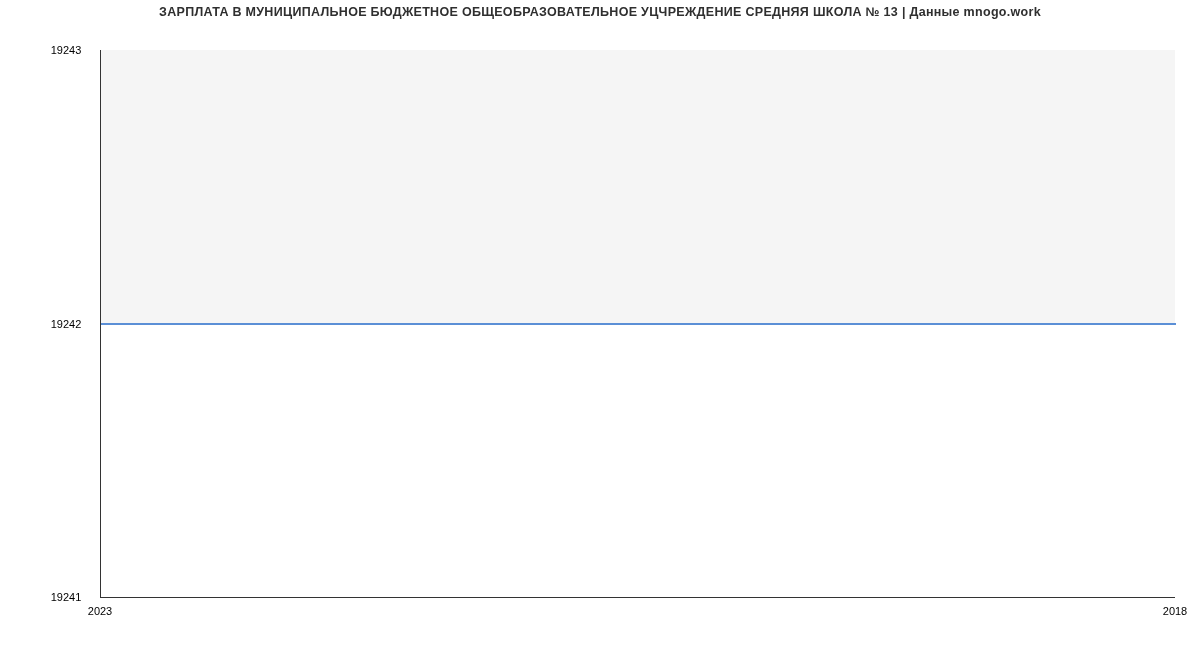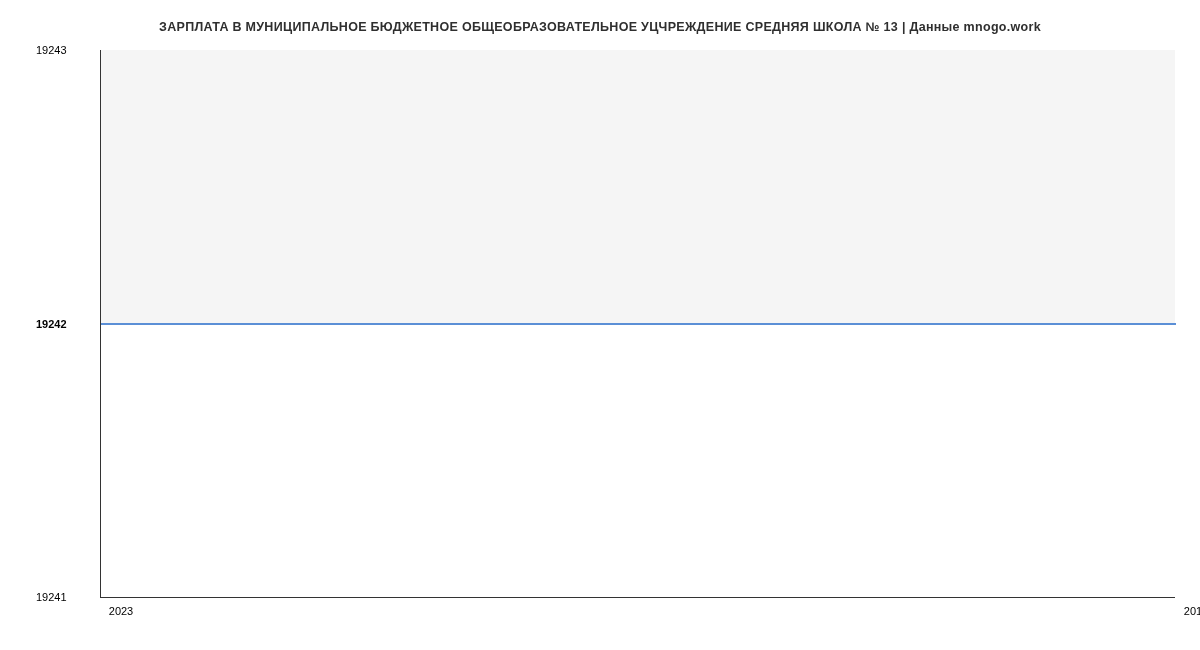--- a/index.html
+++ b/index.html
@@ -10,49 +10,48 @@
       background: #fff;
       width: 1200px;
       height: 650px;
       position: relative;
     }
     .chart-title {
       text-align: center;
       font-size: 12.5px;
       font-weight: bold;
       color: #2f2f2f;
-      padding-top: 20px;
+      padding-top: 5px;
       letter-spacing: 0.3px;
     }
     .plot-area {
       position: absolute;
       left: 100px;
       top: 50px;
       width: 1075px;
       height: 548px;
       background: #f5f5f5;
       border-left: 1px solid #333;
       border-bottom: 1px solid #333;
     }
     .y-tick-label {
       position: absolute;
       right: 1104px;
       font-size: 11px;
       color: #000;
-      text-align: left;
+      text-align: center;
       width: 60px;
       transform: translateY(-50%);
     }
     .x-tick-label {
       position: absolute;
       top: 605px;
       font-size: 11px;
       color: #000;
       transform: translateX(-50%);
-      margin-left: 21px;
     }
     .data-line {
       position: absolute;
       height: 1.2px;
       background: #5b8fd6;
       z-index: 5;
     }
     .white-bottom {
       position: absolute;
       left: 0;
@@ -65,17 +64,17 @@
 <body>
 
 <div class="chart-title">ЗАРПЛАТА В МУНИЦИПАЛЬНОЕ БЮДЖЕТНОЕ ОБЩЕОБРАЗОВАТЕЛЬНОЕ УЦЧРЕЖДЕНИЕ СРЕДНЯЯ ШКОЛА № 13 | Данные mnogo.work</div>
 
 <div class="plot-area">
   <div class="white-bottom" style="height:274px;"></div>
   <div class="data-line" style="top:273.4px; left:0; width:1075px;"></div>
 </div>
 
 <div class="y-tick-label" style="top:50px;">19243</div>
-<div class="y-tick-label" style="top:324px;font-weight:bold;">19242</div>
+<div class="y-tick-label" style="top:324px;">19242</div>
 <div class="y-tick-label" style="top:597px;">19241</div>
 
 <div class="x-tick-label" style="left:100px;">2023</div>
 <div class="x-tick-label" style="left:1175px;">2018</div>
 
 </body></html>

